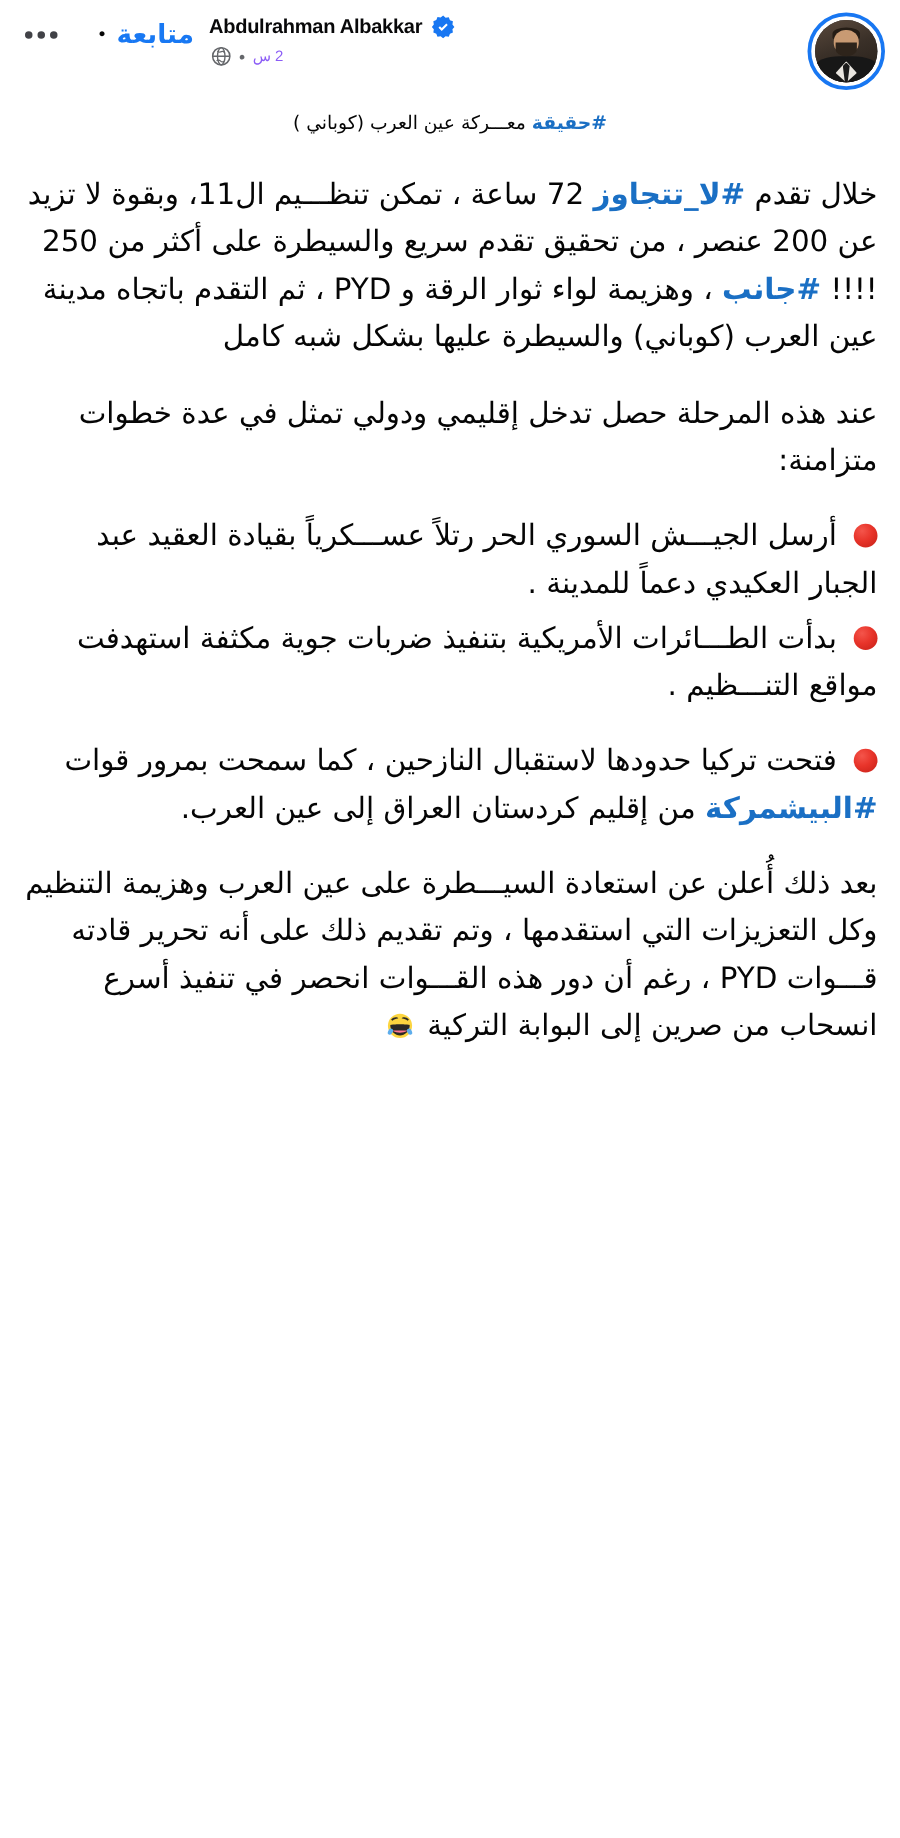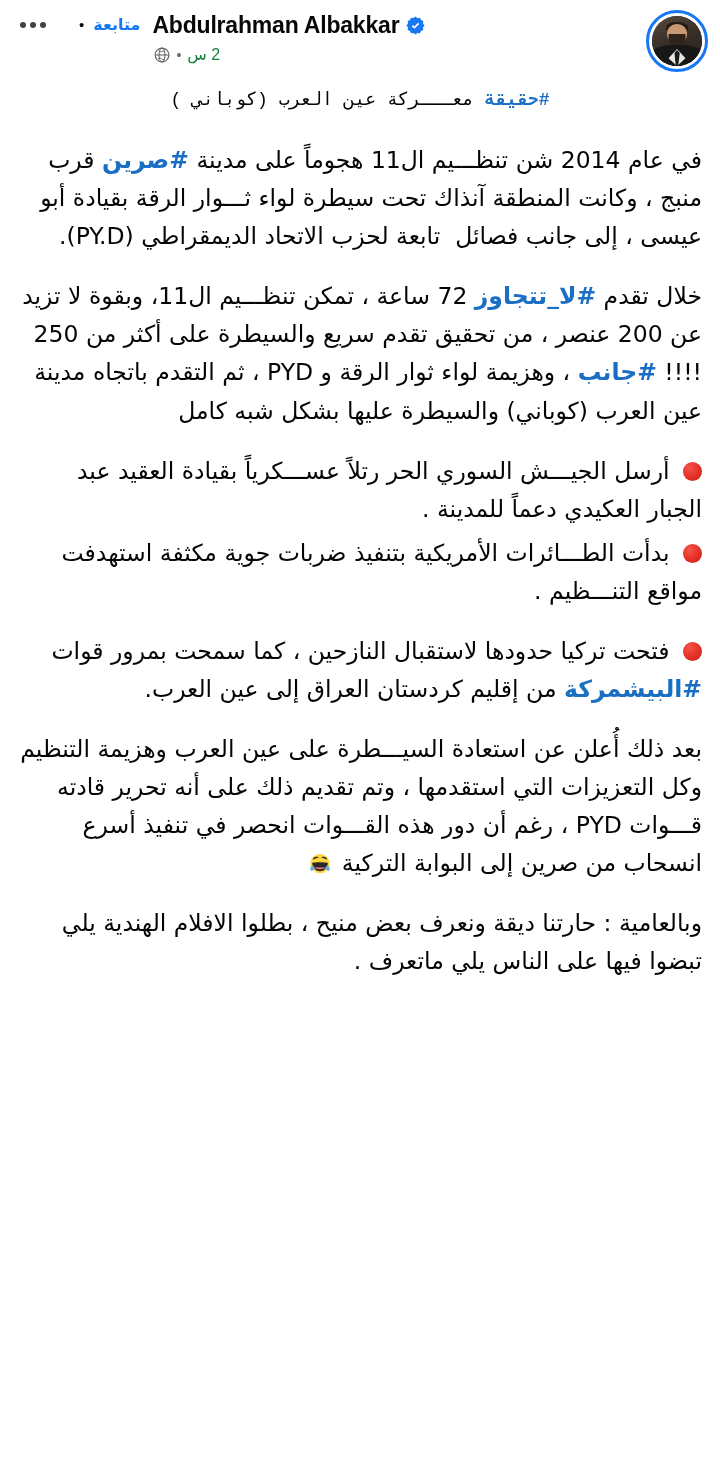--- a/index.html
+++ b/index.html
@@ -75,21 +75,21 @@
   }
 
   .name-row {
     display: flex;
     align-items: center;
     gap: 7px;
     direction: ltr;
   }
 
   .author-name {
-    font-size: 23px;
+    font-size: 16px;
     font-weight: bold;
     color: #080809;
     letter-spacing: -0.2px;
     white-space: nowrap;
   }
 
   .verified-badge {
     flex: 0 0 auto;
     width: 19px;
     height: 19px;
@@ -99,22 +99,22 @@
   .meta-row {
     display: flex;
     align-items: center;
     gap: 6px;
     margin-top: 6px;
     direction: rtl;
     padding-left: 2px;
   }
 
   .meta-time {
-    font-size: 16px;
-    color: #15803d;
+    font-size: 12px;
+    color: #8b5cf6;
     font-weight: normal;
   }
 
   .meta-dot {
     font-size: 14px;
     color: #65676b;
     line-height: 1;
   }
 
   .globe-icon { width: 16px; height: 16px; display:block; }
@@ -122,21 +122,21 @@
   .header-right-group {
     display: flex;
     align-items: center;
     gap: 9px;
     direction: rtl;
     margin-right: 12px;
     padding-top: 7px;
   }
 
   .follow-link {
-    font-size: 16px;
+    font-size: 21px;
     font-weight: bold;
     color: #1878f3;
     white-space: nowrap;
     cursor: pointer;
   }
 
   .sep-dot {
     font-size: 15px;
     color: #050505;
     line-height: 1;
@@ -168,22 +168,21 @@
   .para {
     margin-bottom: 22px;
     white-space: pre-wrap;
     word-wrap: break-word;
   }
 
   .title-line {
     margin-top: 4px;
     margin-bottom: 26px;
     text-align: center;
-    font-size: 18px;
-    font-family: Liberation Mono, monospace;
+    font-size: 15px;
   }
 
   .hashtag { color: #1a6fc4; font-weight: bold; }
 
   .bullet-item {
     margin-bottom: 6px;
     white-space: pre-wrap;
   }
   .bullet-item:last-child { margin-bottom: 0; }
 
@@ -258,40 +257,39 @@
     </div>
   </div>
 
   <div class="post-body">
 
     <div class="title-line">
       <span class="hashtag">#حقيقة</span><span> معـــركة عين العرب (كوباني )</span>
     </div>
 
 
-    <p class="para"><span>في عام 2014 شن تنظـــيم ال11 هجوماً على مدينة </span><span class="hashtag">#صرين</span><span> قرب منبج ، وكانت المنطقة آنذاك تحت سيطرة لواء ثـــوار الرقة بقيادة أبو عيسى ، إلى جانب فصائل  تابعة لحزب الاتحاد الديمقراطي (PY.D).</span></p>
 
     <p class="para"><span>خلال تقدم </span><span class="hashtag">#لا_تتجاوز</span><span> 72 ساعة ، تمكن تنظـــيم ال11، وبقوة لا تزيد عن 200 عنصر ، من تحقيق تقدم سريع والسيطرة على أكثر من 250 !!!! </span><span class="hashtag">#جانب</span><span> ، وهزيمة لواء ثوار الرقة و PYD ، ثم التقدم باتجاه مدينة  عين العرب (كوباني) والسيطرة عليها بشكل شبه كامل</span></p>
 
 
+    <p class="para">عند هذه المرحلة حصل تدخل إقليمي ودولي تمثل في عدة خطوات متزامنة:</p>
 
     <div class="bullets-block">
       <p class="bullet-item"><span class="red-dot"></span><span> أرسل الجيـــش السوري الحر رتلاً عســـكرياً بقيادة العقيد عبد الجبار العكيدي دعماً للمدينة .</span></p>
       <p class="bullet-item"><span class="red-dot"></span><span> بدأت الطـــائرات الأمريكية بتنفيذ ضربات جوية مكثفة استهدفت مواقع التنـــظيم .</span></p>
     </div>
 
     <div class="bullets-block">
       <p class="bullet-item"><span class="red-dot"></span><span> فتحت تركيا حدودها لاستقبال النازحين ، كما سمحت بمرور قوات </span><span class="hashtag">#البيشمركة</span><span> من إقليم كردستان العراق إلى عين العرب.</span></p>
     </div>
 
     <p class="para"><span>بعد ذلك أُعلن عن استعادة السيـــطرة على عين العرب وهزيمة التنظيم وكل التعزيزات التي استقدمها ، وتم تقديم ذلك على أنه تحرير قادته قـــوات PYD ، رغم أن دور هذه القـــوات انحصر في تنفيذ أسرع انسحاب من صرين إلى البوابة التركية </span><svg class="laugh-emoji" viewBox="0 0 36 36" aria-hidden="true">
         <circle cx="18" cy="19" r="14.5" fill="#fcd53f"></circle>
         <path d="M6.5 14c2-4 6-6.5 11.5-6.5S27.5 10 29.5 14c-2.5-1.8-6.5-2.8-11.5-2.8S9 12.2 6.5 14z" fill="#fcd53f"></path>
         <path d="M18 17c5.6 0 10.5.6 10.5.6.7 0 1.3.6 1.2 1.3C29 25.6 24 30.5 18 30.5S7 25.6 6.3 18.9c-.1-.7.5-1.3 1.2-1.3 0 0 4.9-.6 10.5-.6z" fill="#2b2925"></path>
         <path d="M18 27.2c3.1 0 6-.8 7.9-1.6.6-.3.4-1-.3-1H10.4c-.7 0-.9.7-.3 1 1.9.8 4.8 1.6 7.9 1.6z" fill="#ff7691"></path>
         <path d="M9 12.9c1.7-1.5 4-2.4 6.3-2.6.6-.1.7-.9.1-1.1-2.8-1-5.9-.2-7.8 2-.4.5.1 1.3.7 1.1zM27 12.9c-1.7-1.5-4-2.4-6.3-2.6-.6-.1-.7-.9-.1-1.1 2.8-1 5.9-.2 7.8 2 .4.5-.1 1.3-.7 1.1z" fill="#2b2925"></path>
         <path d="M5.6 22.6c-1.5 2-2.6 4.3-2.3 5.6.3 1.3 1.9 1.8 3.4 1.1 1.4-.7 2.6-2.4 3.1-4.2.3-1.1-.8-2.1-1.9-2.5-.9-.3-1.8-.4-2.3 0zM30.4 22.6c1.5 2 2.6 4.3 2.3 5.6-.3 1.3-1.9 1.8-3.4 1.1-1.4-.7-2.6-2.4-3.1-4.2-.3-1.1.8-2.1 1.9-2.5.9-.3 1.8-.4 2.3 0z" fill="#5dadec"></path>
       </svg></p>
 
-    <p class="para">وبالعامية : حارتنا ديقة ونعرف بعض منيح ، بطلوا الافلام الهندية يلي تبضوا فيها على الناس يلي ماتعرف .</p>
 
   </div>
 </div>
 
 </body></html>

